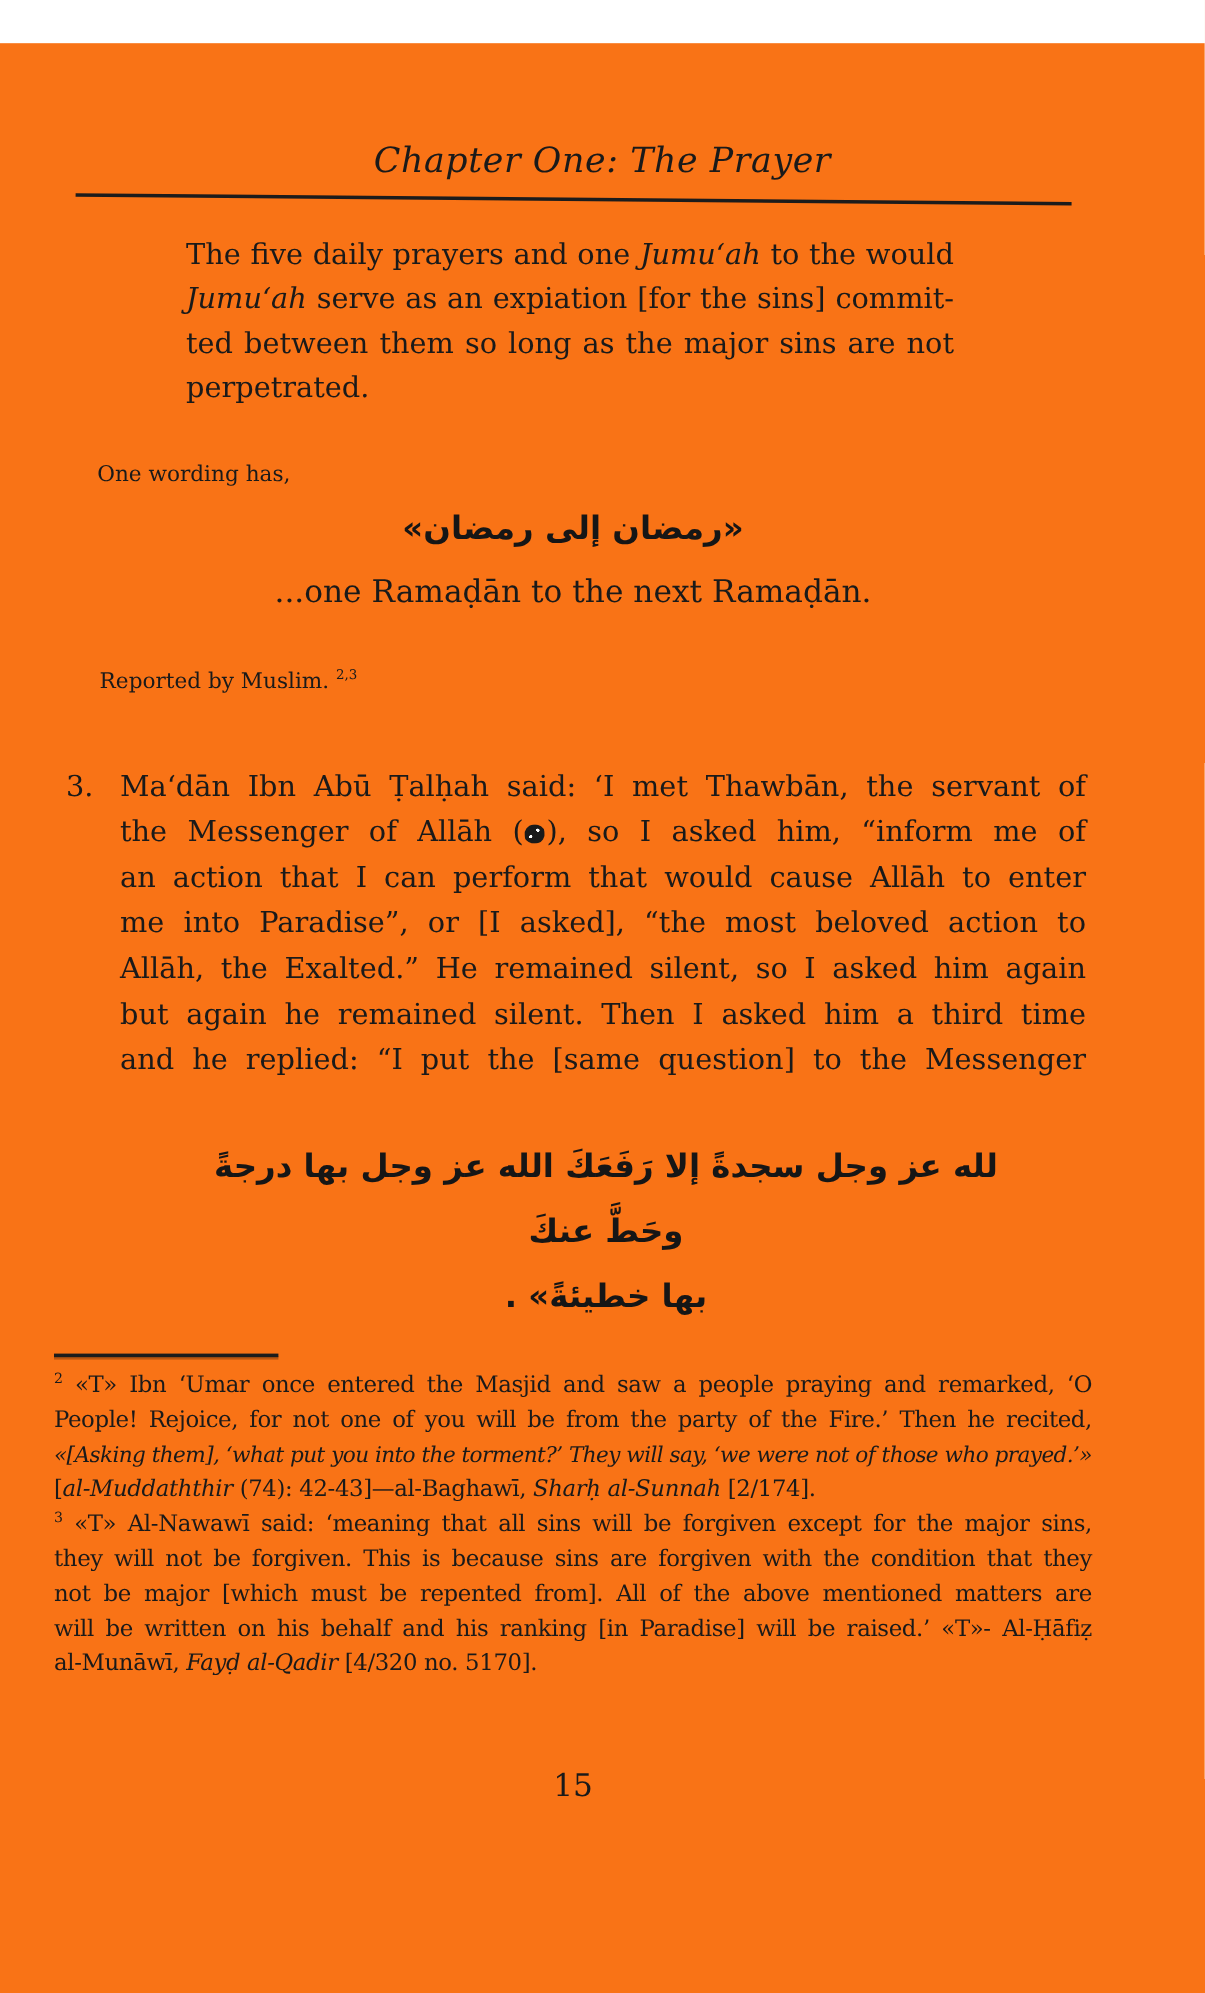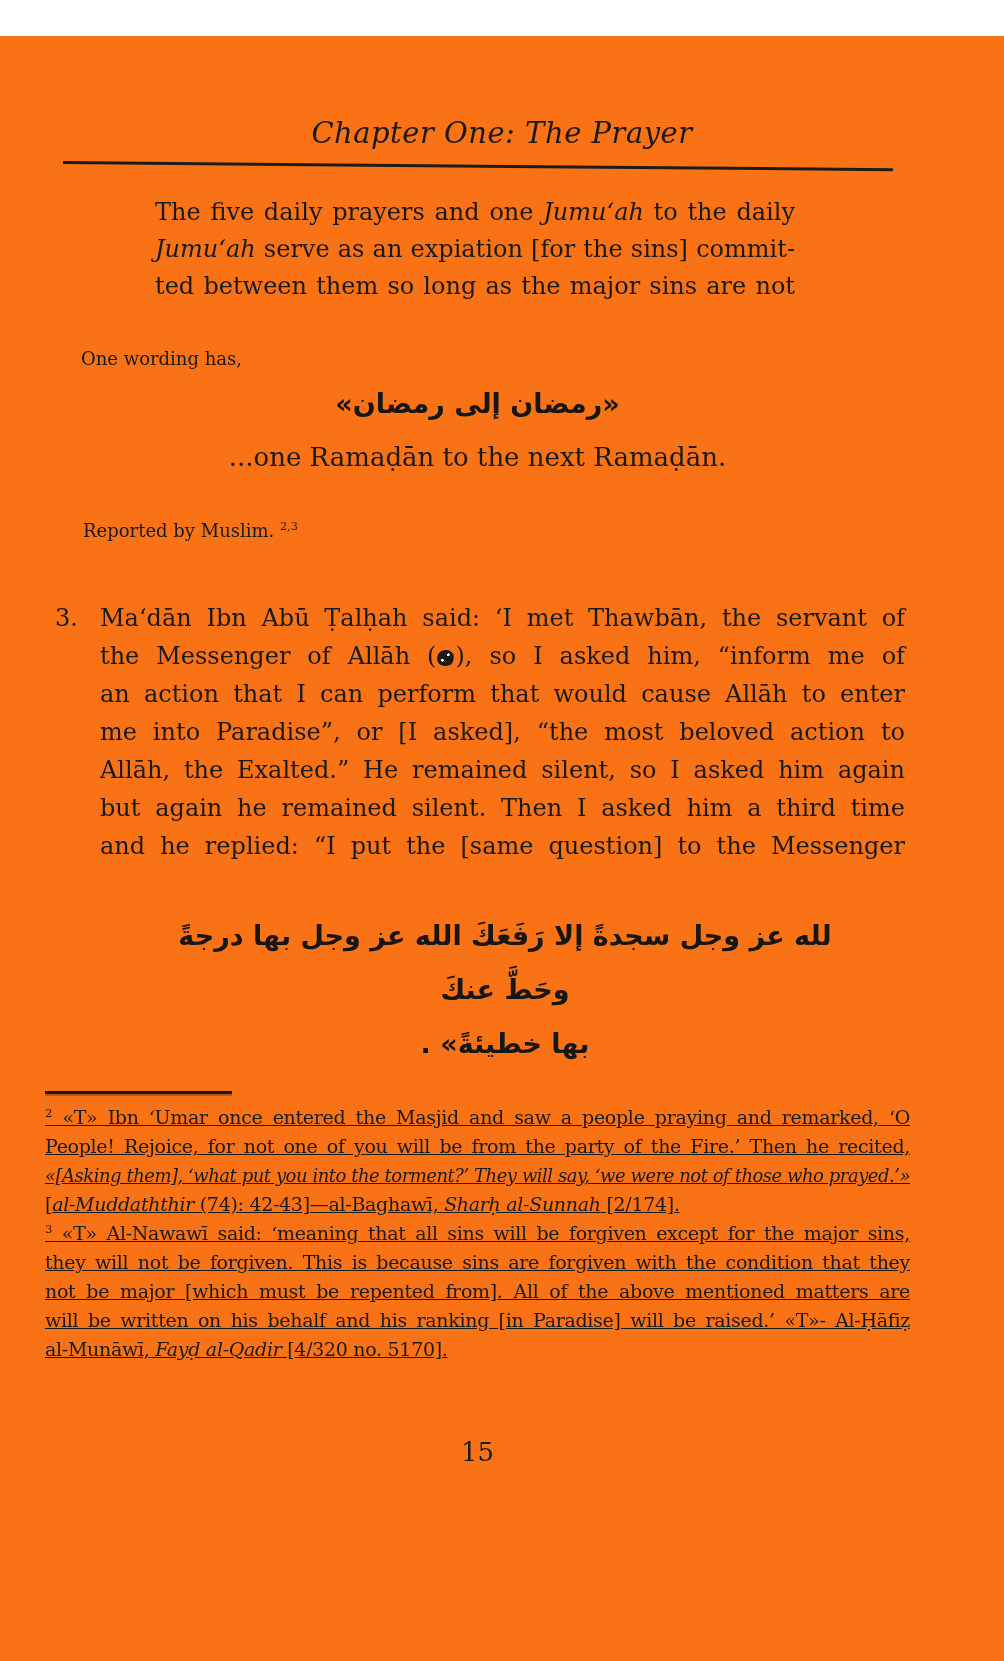--- a/index.html
+++ b/index.html
@@ -92,21 +92,21 @@
     width:187px;height:3px;
     background:#1c1c1c;
     box-shadow:0 2px 0 rgba(0,0,0,.25);
   }
   .footnotes{
     margin:9px 0 0 45px;
     width:865px;
     font-size:19px;
     letter-spacing:-0.3px;
   }
-  .footnotes .line{line-height:29px;text-decoration:underline;}
+  .footnotes .line{line-height:29px;}
   .footnotes .line.tight{font-size:18px;letter-spacing:-0.5px;}
   
   .line{
     text-align:justify;
     text-align-last:justify;
   }
   .line.short{
     text-align:left;
     text-align-last:left;
   }
@@ -135,23 +135,24 @@
 </style>
 </head>
 <body>
 
 <div class="page">
 
   <div class="chapter-title">Chapter One: The Prayer</div>
   <div class="header-rule"></div>
 
   <blockquote class="hadith-quote" style="margin-right:0;">
-    <div class="line"><span>The five daily prayers and one </span><i>Jumu‘ah</i><span> to the daily</span></div>
+    <div class="line"><span>The five daily prayers and one </span><i>Jumu‘ah</i><span> to the would</span></div>
     <div class="line"><i>Jumu‘ah</i><span> serve as an expiation [for the sins] commit-</span></div>
     <div class="line">ted between them so long as the major sins are not</div>
+    <div class="line short">perpetrated.</div>
   </blockquote>
 
   <div class="narr one-wording">One wording has,</div>
 
   <div class="arabic arabic-snippet" dir="rtl">«رمضان إلى رمضان»</div>
 
   <div class="translation">...one Ramaḍān to the next Ramaḍān.</div>
 
   <div class="narr reported"><span>Reported by Muslim. </span><sup>2,3</sup></div>
 

